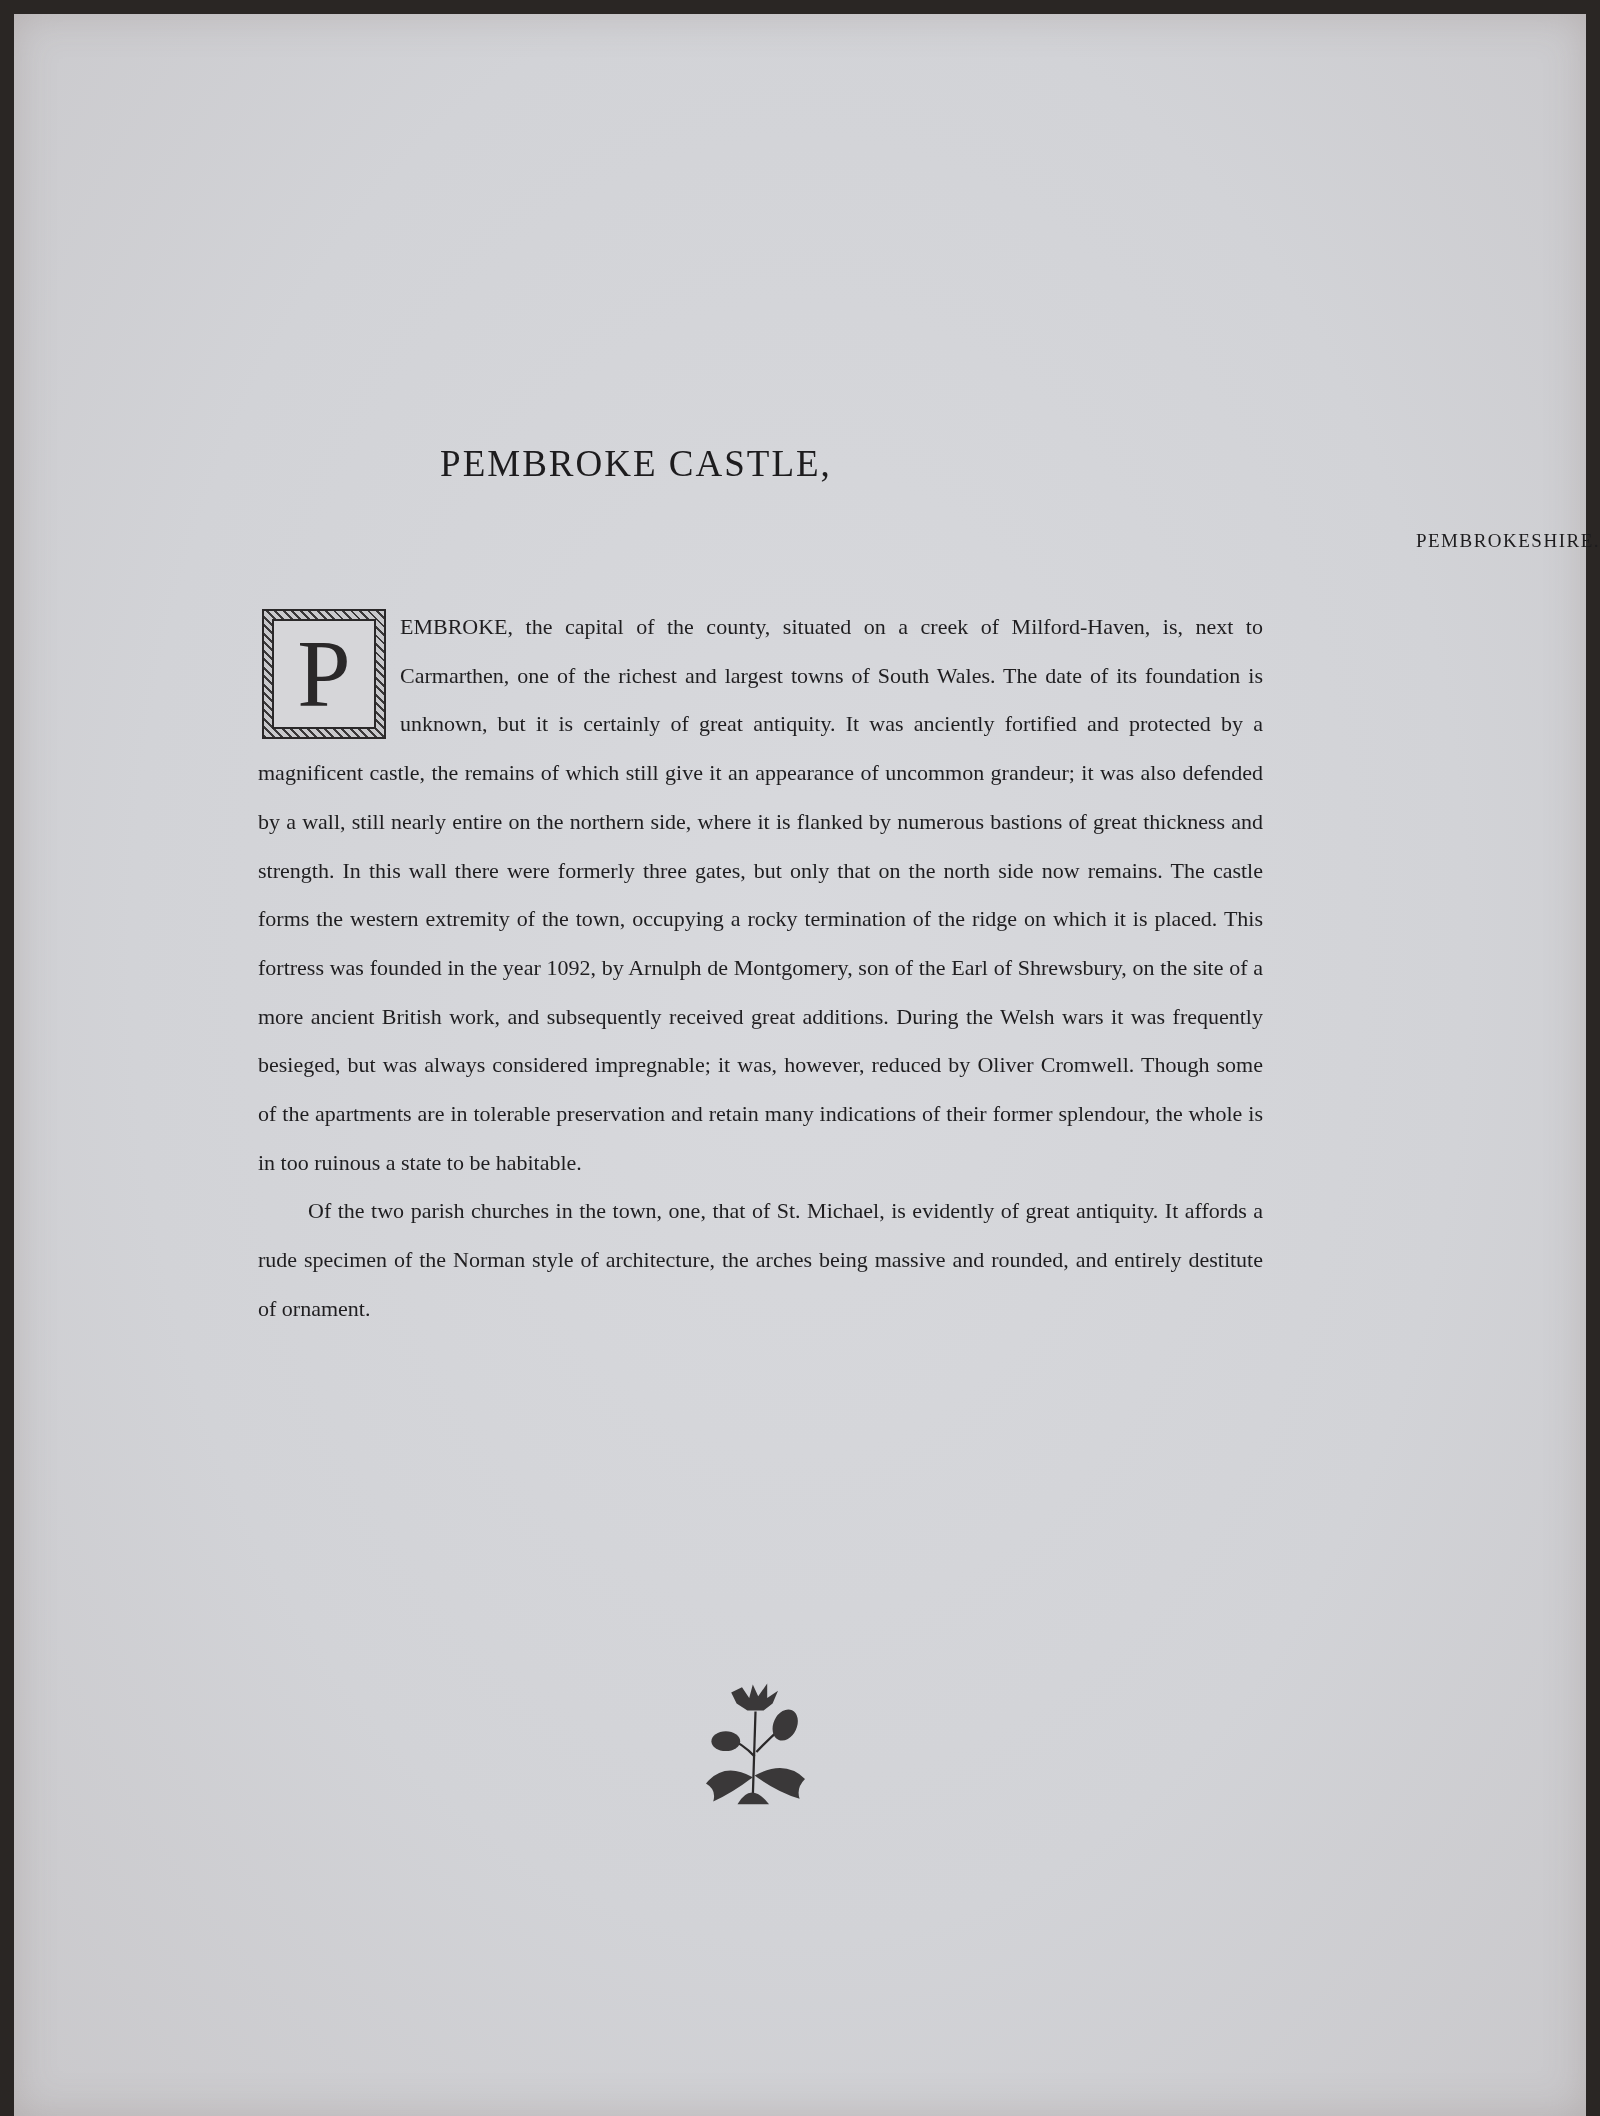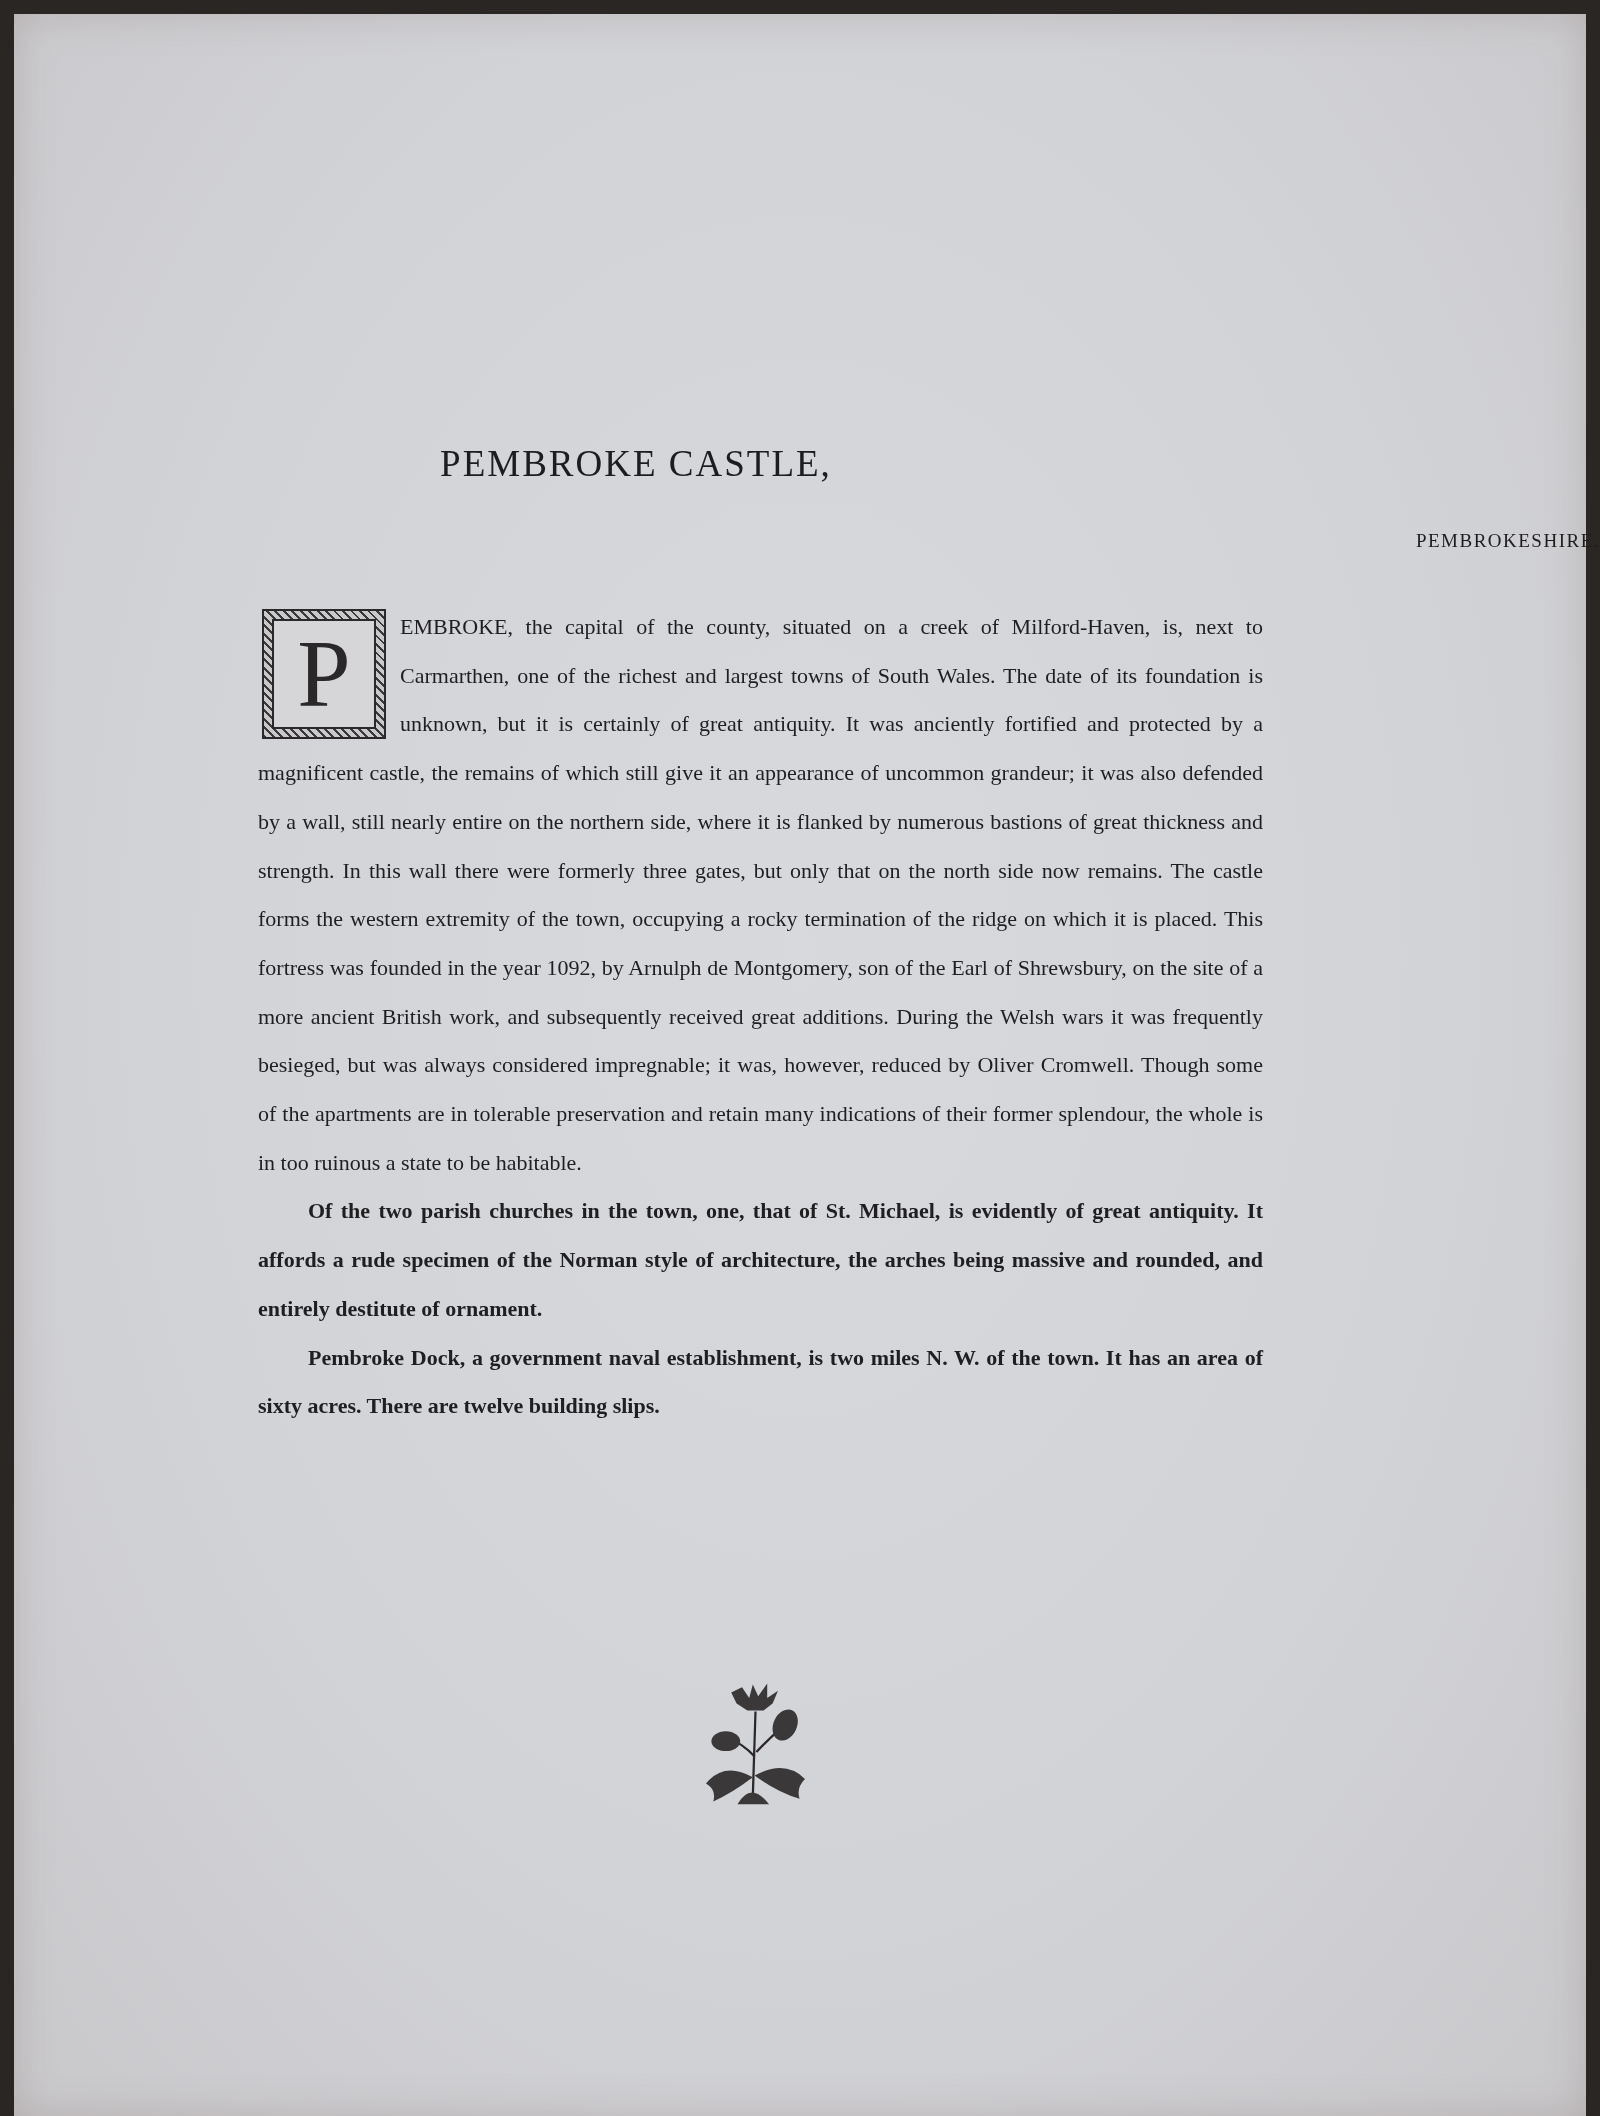--- a/index.html
+++ b/index.html
@@ -4,21 +4,21 @@
 <style>
   html,body{margin:0;padding:0;}
   body{width:1600px;height:2116px;background:#2a2624;position:relative;overflow:hidden;font-family:"Liberation Serif","DejaVu Serif",serif;}
   .page{position:absolute;left:14px;top:14px;width:1572px;height:2102px;
     background:radial-gradient(ellipse at 50% 45%, #d8d9dd 0%, #d2d3d7 60%, #c9c8cb 100%);
     box-shadow:inset 0 0 40px rgba(120,100,90,0.25);}
   .title{position:absolute;left:0;width:1272px;top:442px;text-align:center;font-size:37px;letter-spacing:2px;color:#1d1c1e;}
   .subtitle{position:absolute;left:0;width:1600px;top:530px;text-align:right;font-size:19px;letter-spacing:1.5px;color:#1d1c1e;}
   .body{position:absolute;left:258px;top:603px;width:1005px;color:#1f1e20;font-size:22px;line-height:48.7px;text-align:justify;}
   .body p{margin:0 0 0 0;}
-  .body p.indent{text-indent:50px;font-weight:bold;}
+  .body p.indent{text-indent:50px;}
   .dropcap{float:left;width:124px;height:130px;margin:6px 14px 0 4px;border:2px solid #2a2829;box-sizing:border-box;position:relative;
     background:repeating-linear-gradient(45deg,#3a3839 0 2px,#c9c9cc 2px 6px);}
   .dropcap span{position:absolute;inset:8px;background:#d6d6d9;border:2px solid #2a2829;display:flex;align-items:center;justify-content:center;
     font-size:96px;line-height:1;color:#2a2829;font-family:"Liberation Serif",serif;}
   .ornament{position:absolute;left:688px;top:1668px;width:144px;height:150px;}
 </style>
 </head>
 <body>
 
 <div class="page"></div>
@@ -26,21 +26,20 @@
 <div class="title">PEMBROKE CASTLE,</div>
 <div class="subtitle">PEMBROKESHIRE.</div>
 
 <div class="body">
   <p>
     <span class="dropcap">
         <span>P</span>
       </span><span>EMBROKE, the capital of the county, situated on a creek of Milford-Haven, is, next to Carmarthen, one of the richest and largest towns of South Wales.  The date of its foundation is unknown, but it is certainly of great antiquity.  It was anciently fortified and protected by a magnificent castle, the remains of which still give it an appearance of uncommon grandeur; it was also defended by a wall, still nearly entire on the northern side, where it is flanked by numerous bastions of great thickness and strength.  In this wall there were formerly three gates, but only that on the north side now remains.  The castle forms the western extremity of the town, occupying a rocky termination of the ridge on which it is placed.  This fortress was founded in the year 1092, by Arnulph de Montgomery, son of the Earl of Shrewsbury, on the site of a more ancient British work, and subsequently received great additions.  During the Welsh wars it was frequently besieged, but was always considered impregnable; it was, however, reduced by Oliver Cromwell.  Though some of the apartments are in tolerable preservation and retain many indications of their former splendour, the whole is in too ruinous a state to be habitable.</span>
   </p>
   <p class="indent">Of the two parish churches in the town, one, that of St. Michael, is evidently of great antiquity.  It affords a rude specimen of the Norman style of architecture, the arches being massive and rounded, and entirely destitute of ornament.</p>
-  <p class="indent">Pembroke Dock, a government naval establishment, is two miles N. W. of the town. It has an area of sixty acres.  There are twelve building slips.</p>
 </div>
 
 <svg class="ornament" viewBox="0 0 160 160">
   <g fill="none" stroke="#2a2829" stroke-width="2.5">
     <path d="M75 45 L72 140"></path>
     <path d="M74 95 Q60 80 45 75"></path>
     <path d="M76 90 Q90 75 105 62"></path>
   </g>
   <g fill="#3a3839">
     <path d="M60 18 L68 30 L72 15 L78 28 L88 14 L88 30 L100 22 L94 36 L84 44 L66 44 L54 36 L48 24 Z"></path>

